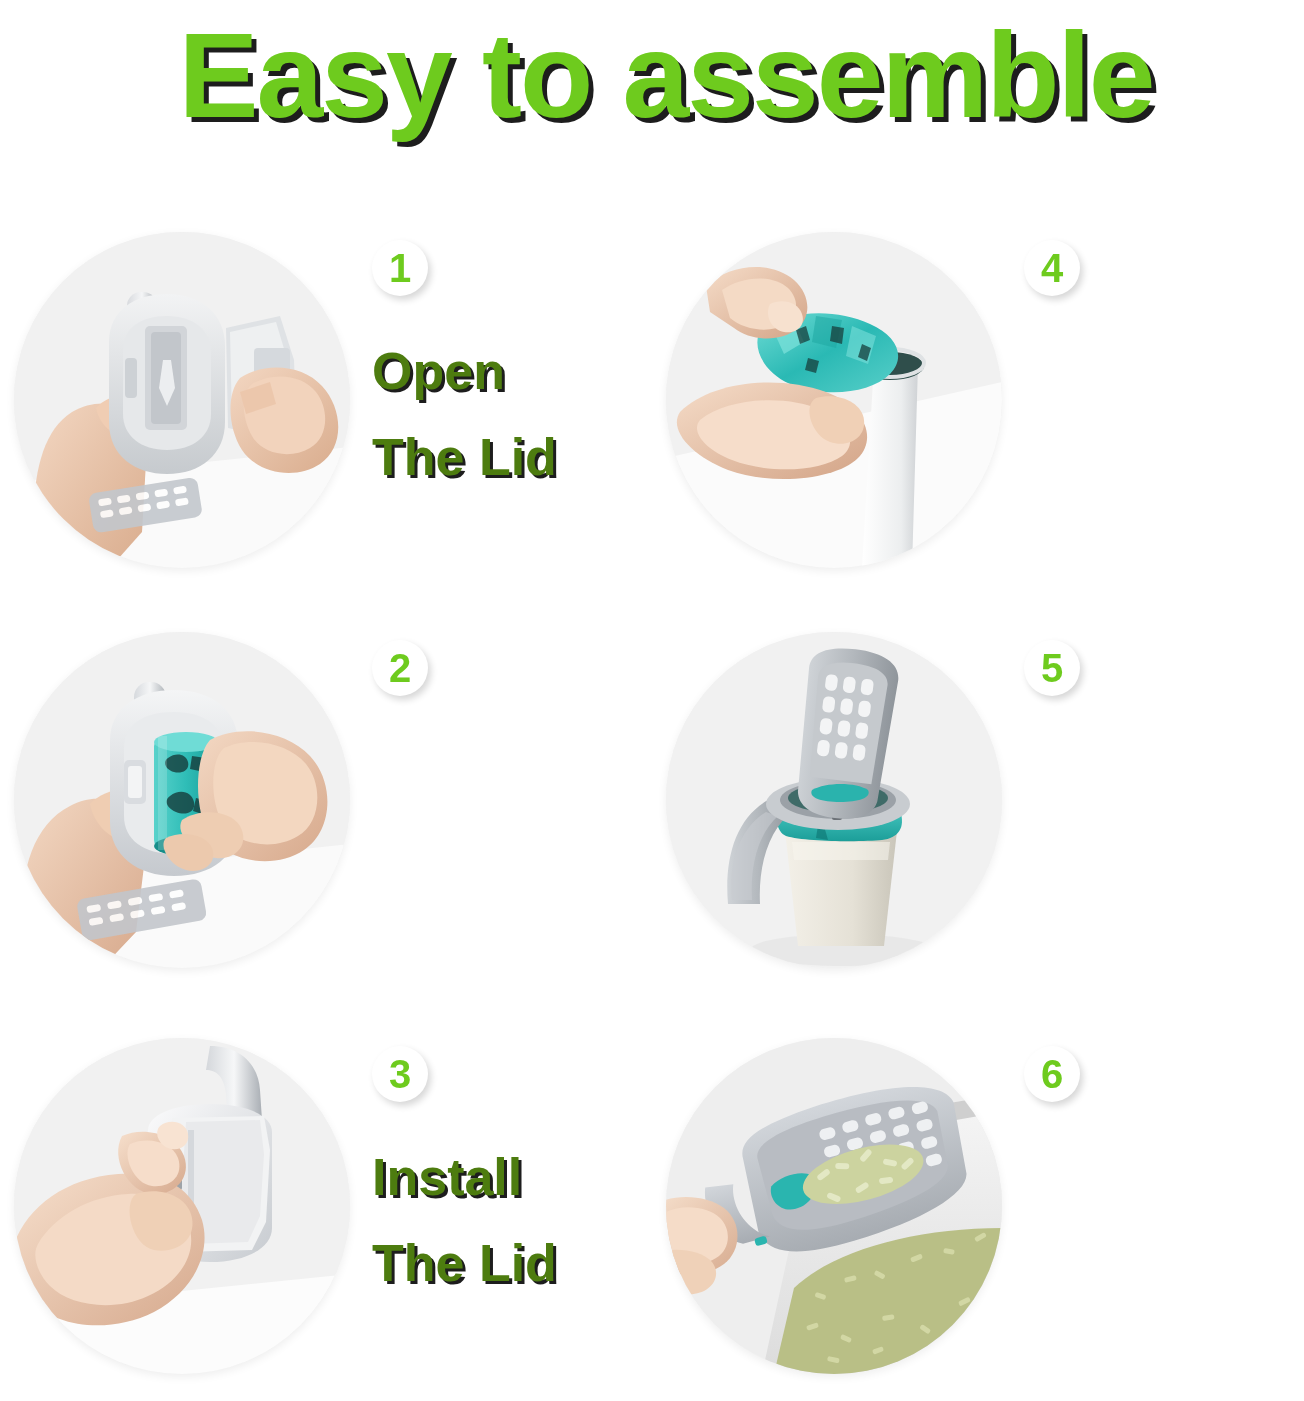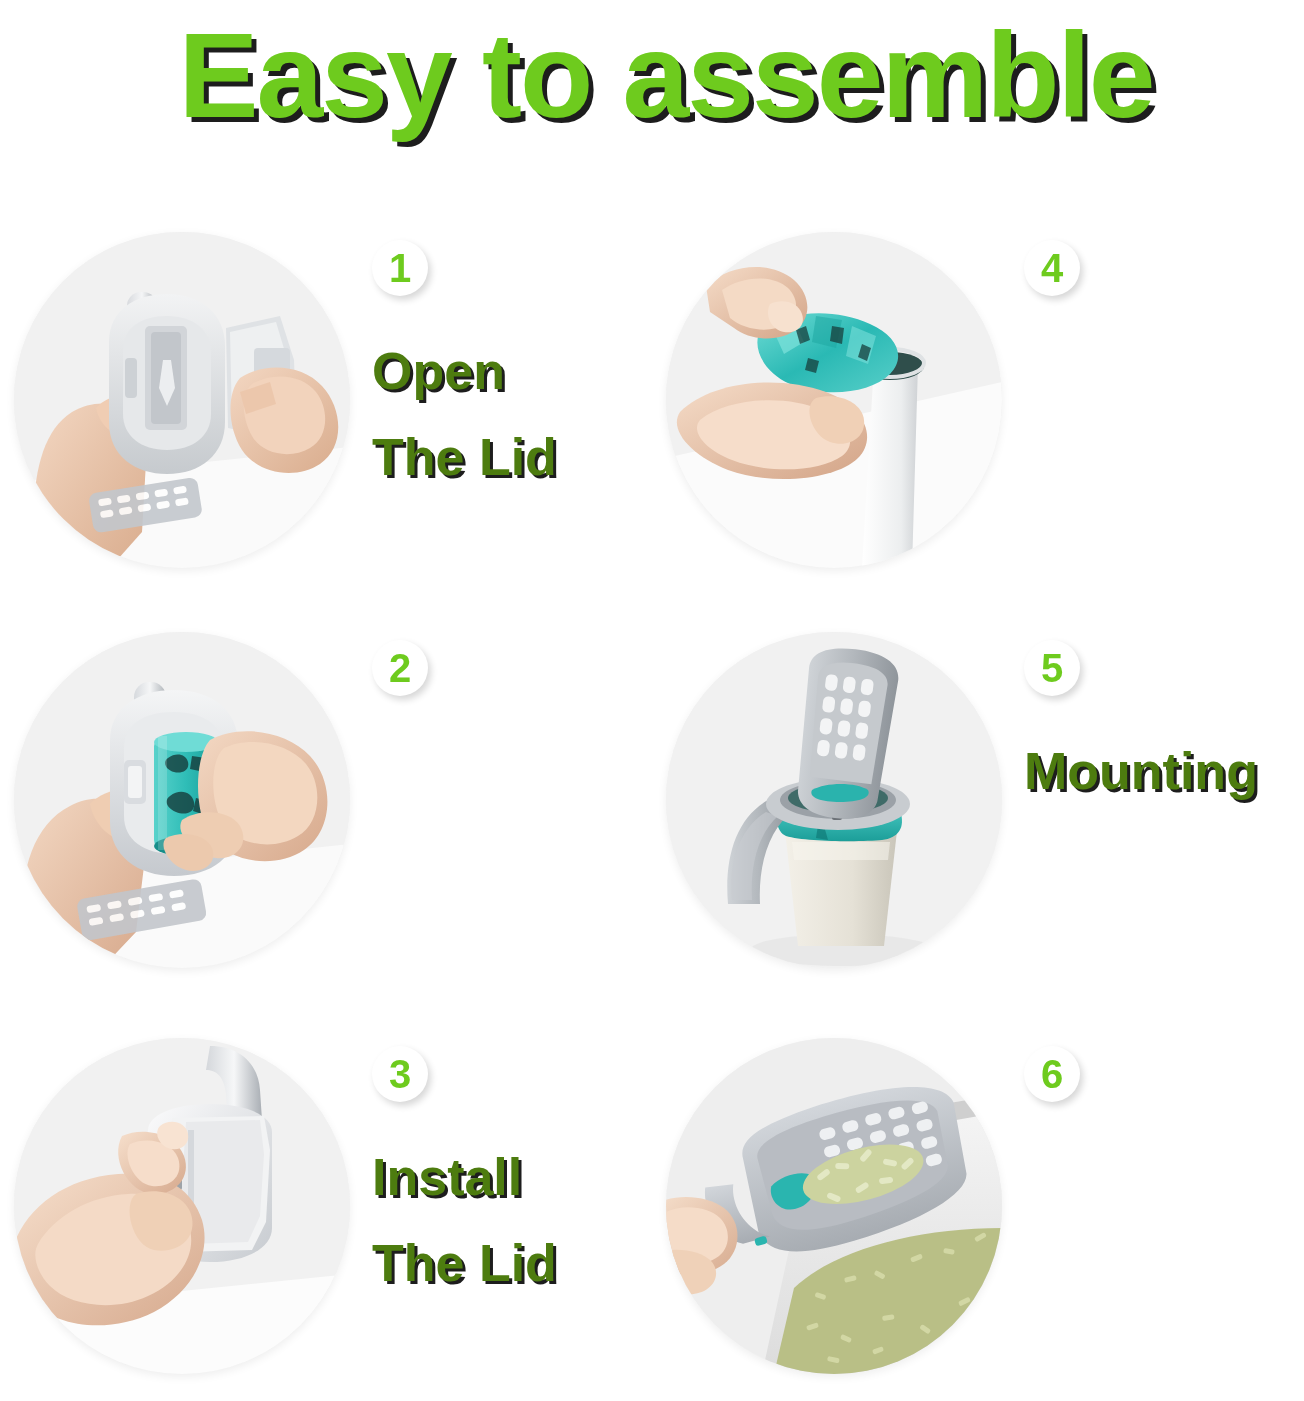--- a/index.html
+++ b/index.html
@@ -339,21 +339,20 @@
               <rect x="54" y="94" width="12" height="16" rx="5"></rect>
           </g>
         </g>
 
         <path d="M146 158 C160 150 190 150 202 158 C206 166 192 170 174 170 C156 170 142 166 146 158 Z" fill="#2ab3ad"></path>
       </svg>
     </div>
     <div class="caption">
       <div class="badge">5</div>
       <div class="label">
-        <span>Mounting</span>
       </div>
     </div>
   </div>
 
   <div class="step col0 row2">
     <div class="photo">
       <svg viewBox="0 0 336 336" xmlns="http://www.w3.org/2000/svg">
         <defs>
           <linearGradient id="sk3" x1="0" y1="0" x2="1" y2="1">
             <stop offset="0" stop-color="#f6dfcc"></stop>

